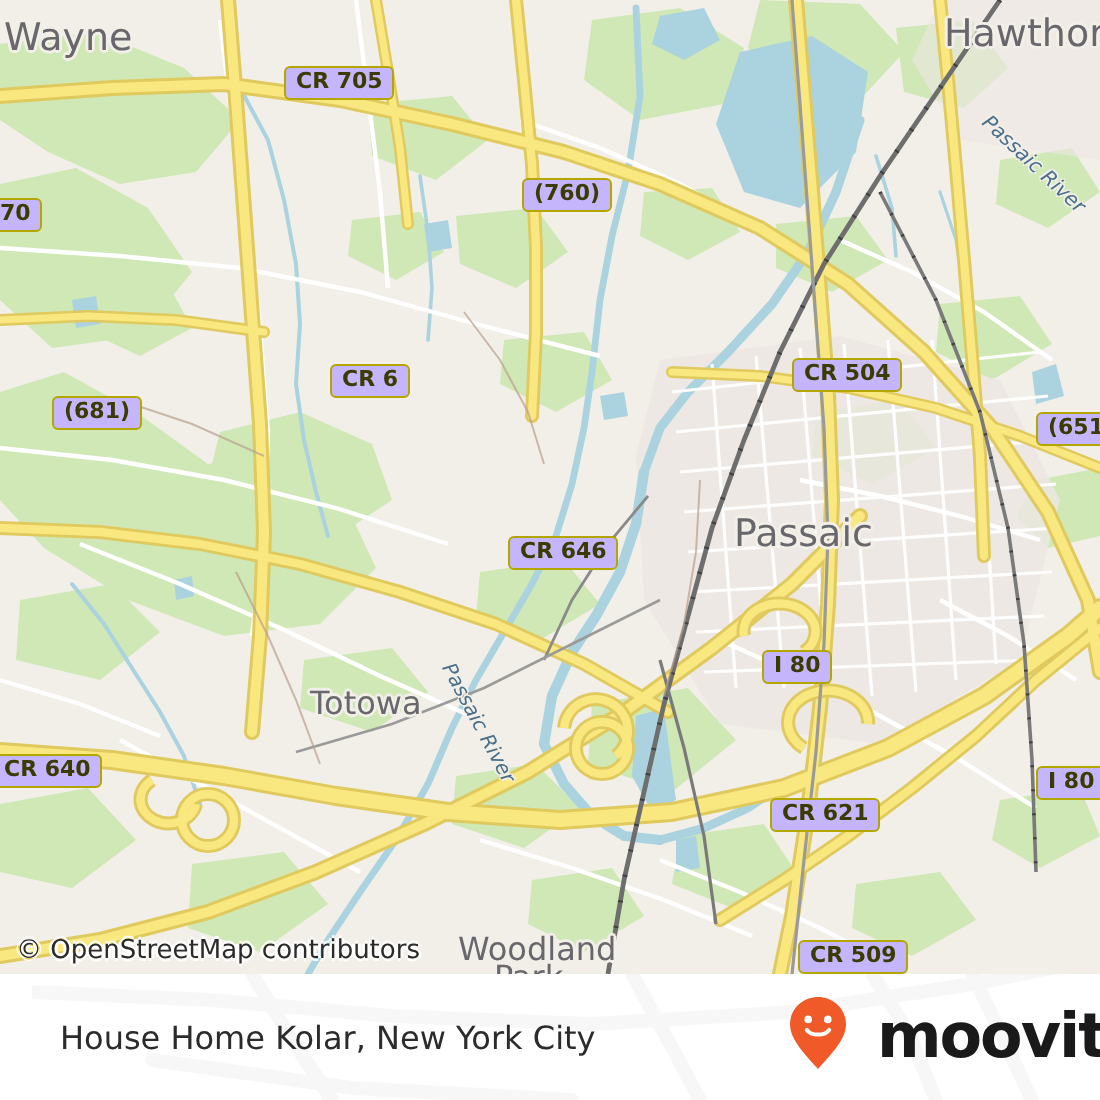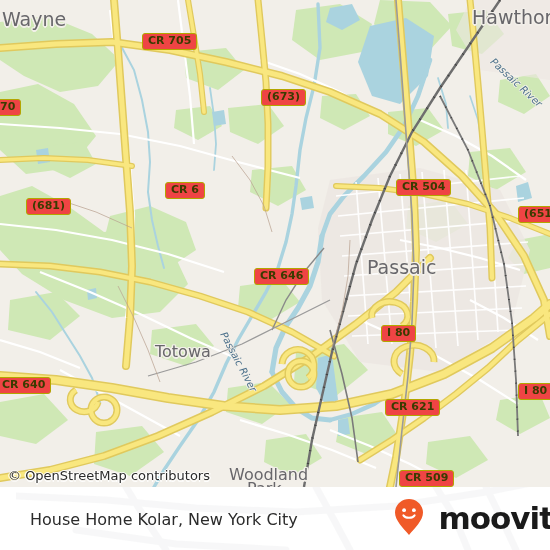--- a/index.html
+++ b/index.html
@@ -33,21 +33,21 @@
     text-shadow:
       1.5px 0 #f2efe9, -1.5px 0 #f2efe9, 0 1.5px #f2efe9, 0 -1.5px #f2efe9,
       1px 1px #f2efe9, -1px -1px #f2efe9, 1px -1px #f2efe9, -1px 1px #f2efe9;
     pointer-events: none;
   }
   .city-lg { font-size: 19px; }
   .city-md { font-size: 16px; }
 
   .shield {
     position: absolute;
-    background: #ef4444;
+    background: #c4b5fd;
     border: 1.5px solid #b3a600;
     border-radius: 3px;
     color: #3b3b00;
     font-size: 11px;
     font-weight: bold;
     font-family: "DejaVu Sans", "Liberation Sans", sans-serif;
     padding: 1px 5px 2px 5px;
     line-height: 12px;
     white-space: nowrap;
   }
@@ -355,21 +355,21 @@
       <div class="map-label city-md" style="left:155px;top:342px;">Totowa</div>
       <div class="map-label city-md" style="left:229px;top:465px;">Woodland</div>
       <div class="map-label city-md" style="left:247px;top:479px;">Park</div>
     </div>
 
     <div class="river-label" style="left:228px; top:330px; transform:rotate(62deg); transform-origin:left top;">Passaic River</div>
     <div class="river-label" style="left:496px; top:56px; transform:rotate(43deg); transform-origin:left top;">Passaic River</div>
 
     <div>
       <div class="shield" style="left:142px;top:33px;">CR 705</div>
-      <div class="shield" style="left:261px;top:89px;">(673)</div>
+      <div class="shield" style="left:261px;top:89px;">(760)</div>
       <div class="shield" style="left:-6px; top:99px;">70</div>
       <div class="shield" style="left:165px;top:182px;">CR 6</div>
       <div class="shield" style="left:26px; top:198px;">(681)</div>
       <div class="shield" style="left:396px;top:179px;">CR 504</div>
       <div class="shield" style="left:518px;top:206px;">(651)</div>
       <div class="shield" style="left:254px;top:268px;">CR 646</div>
       <div class="shield" style="left:381px;top:325px;">I 80</div>
       <div class="shield" style="left:-4px; top:377px;">CR 640</div>
       <div class="shield" style="left:518px;top:383px;">I 80</div>
       <div class="shield" style="left:385px;top:399px;">CR 621</div>

